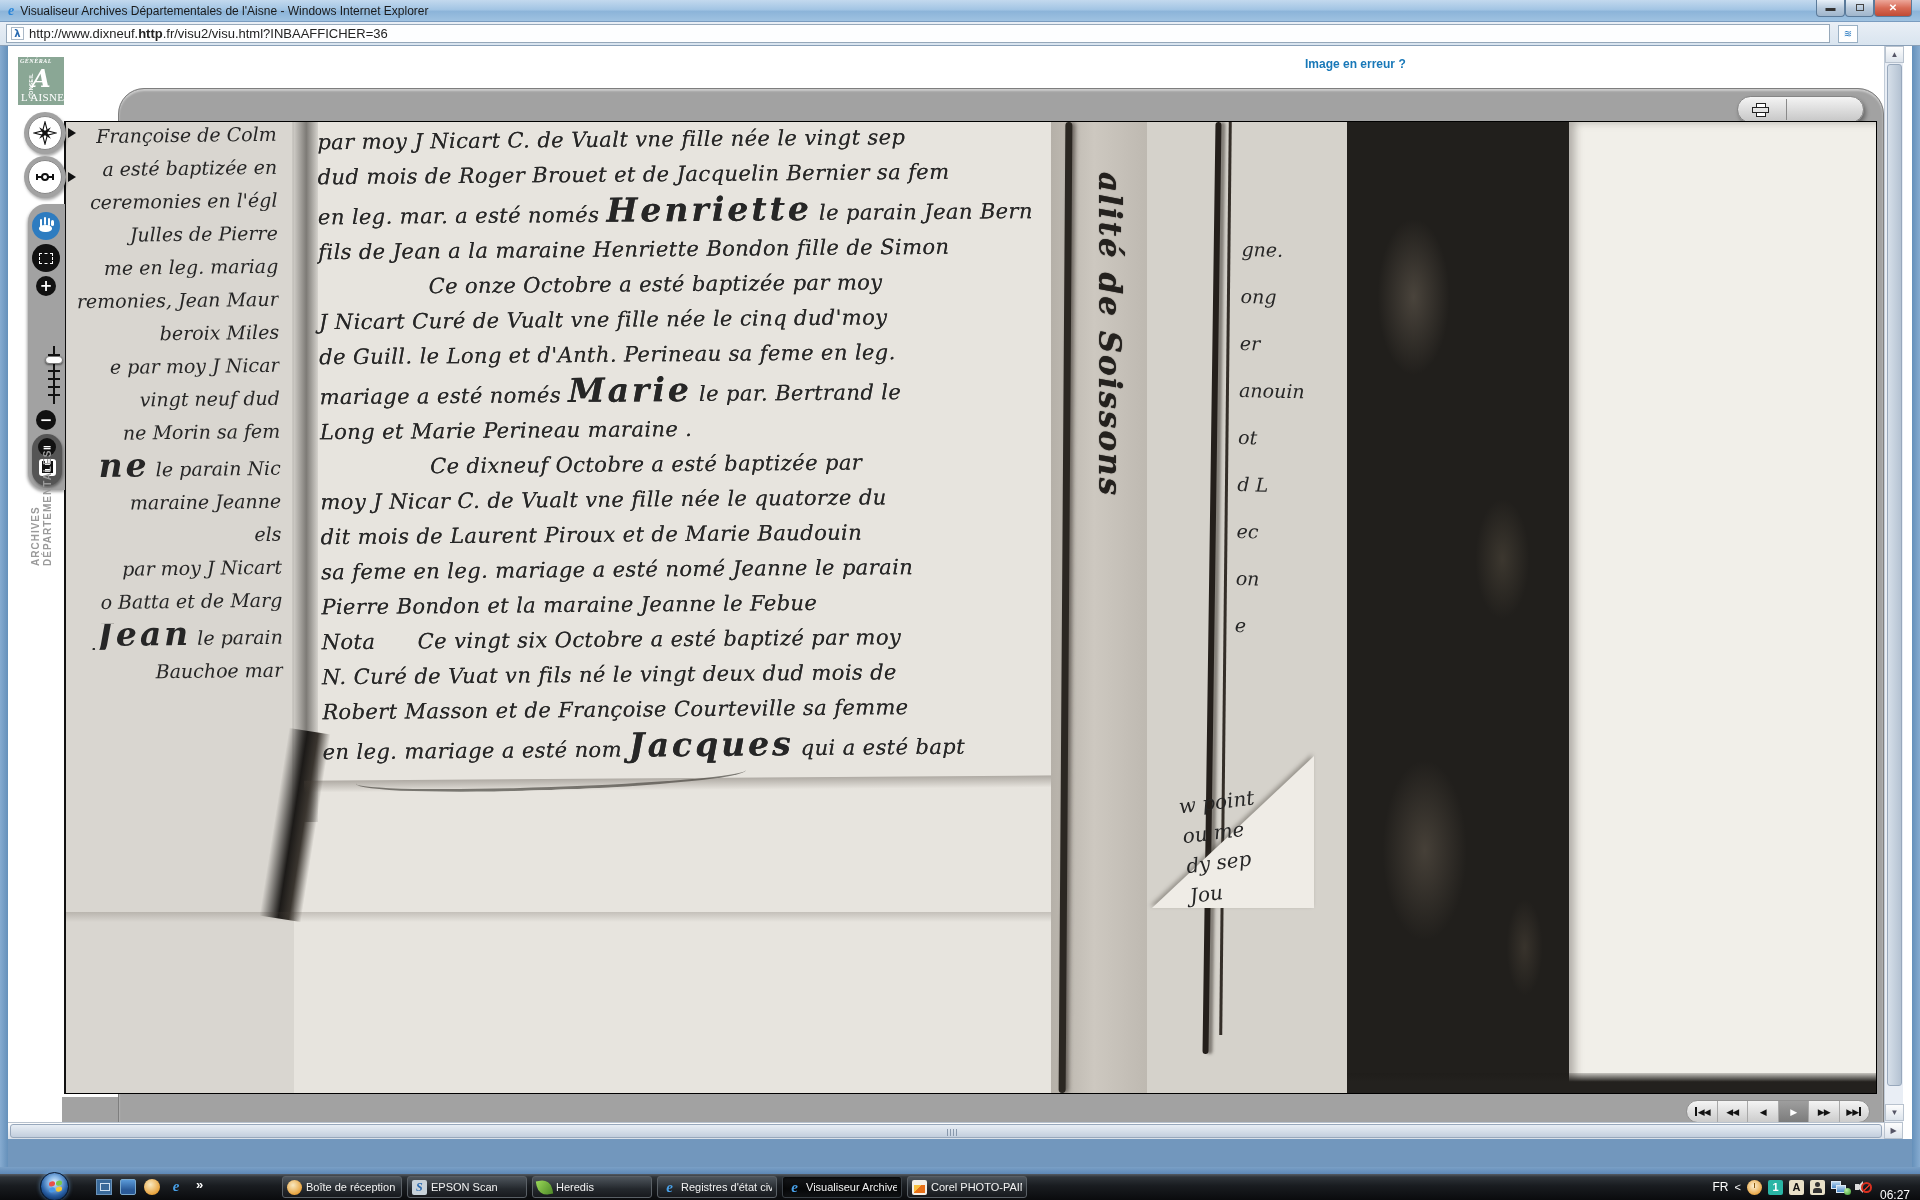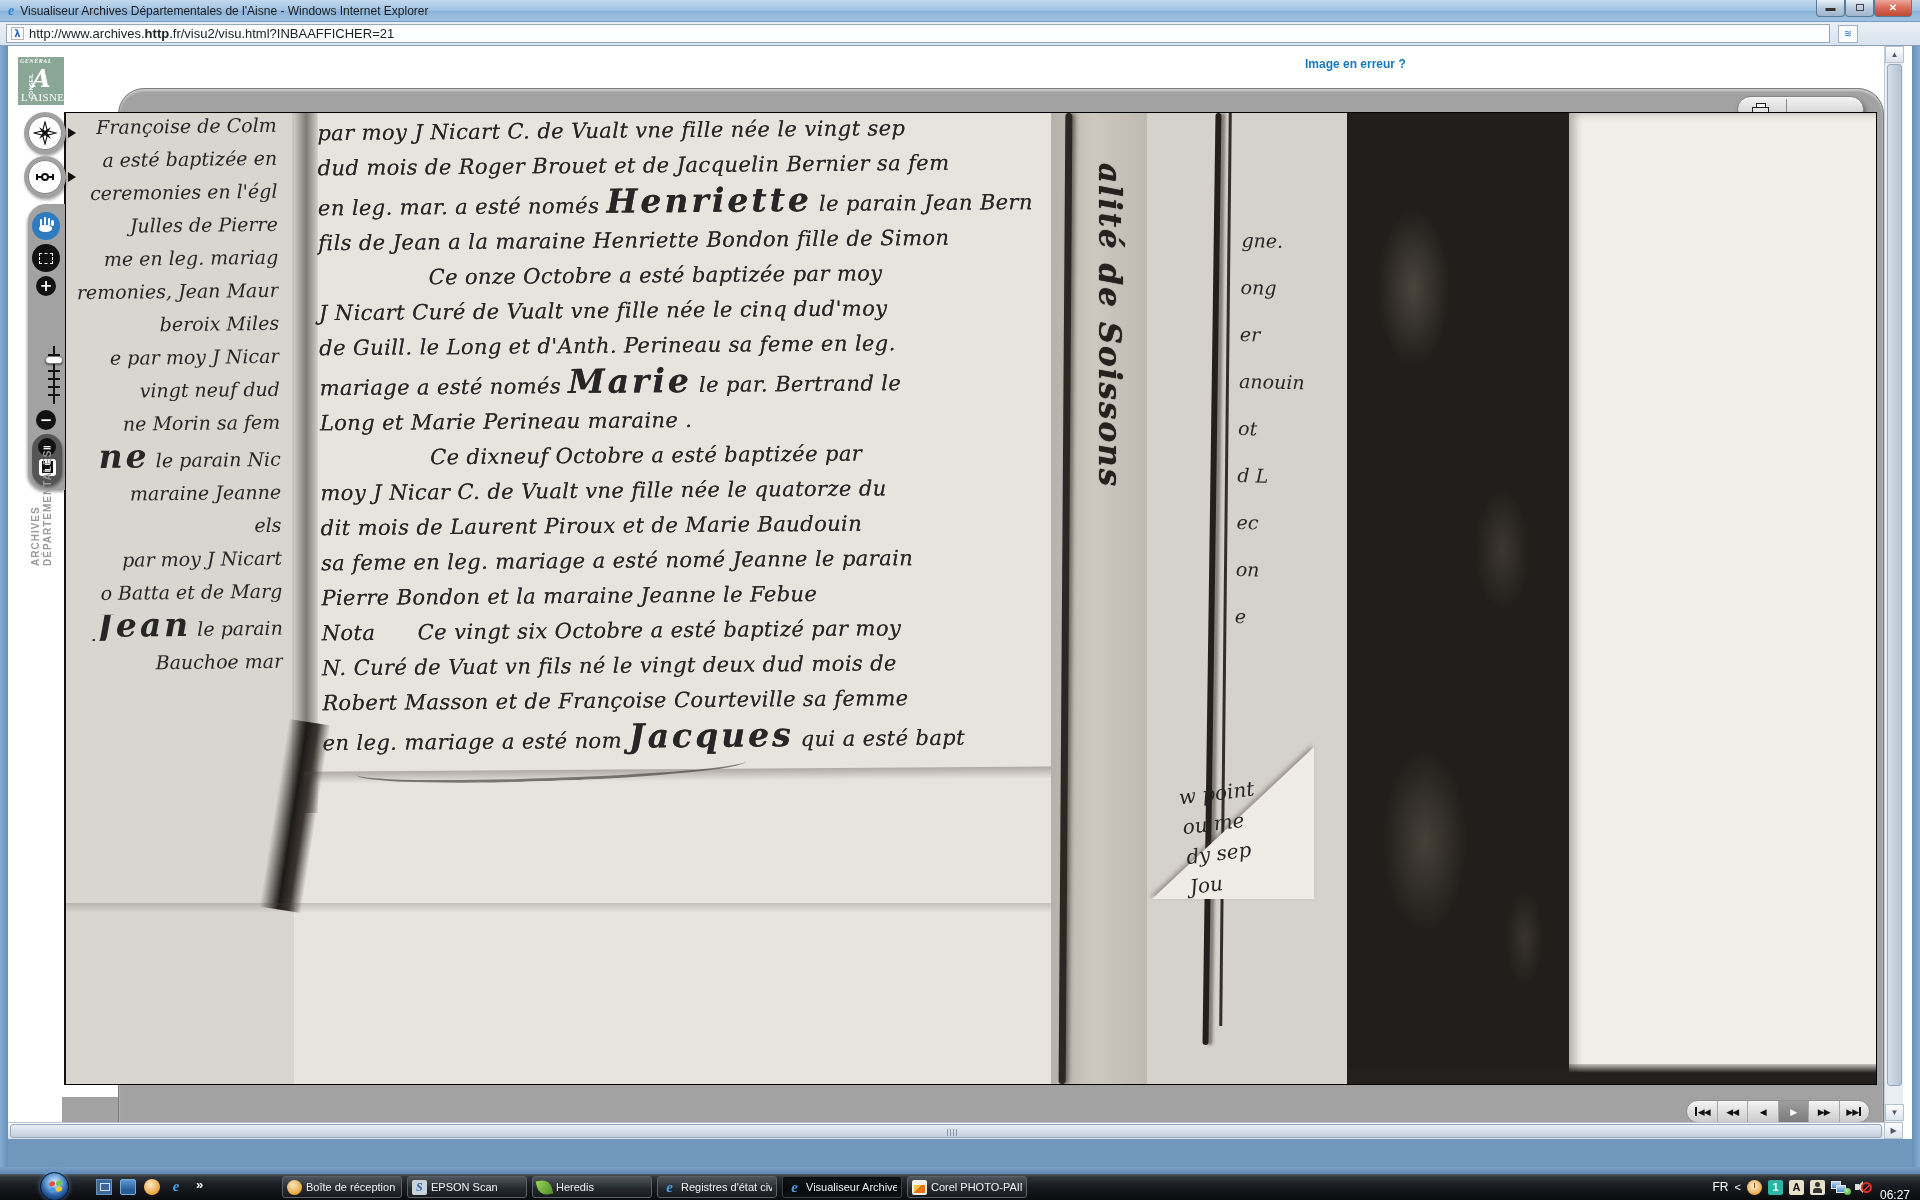--- a/index.html
+++ b/index.html
@@ -61,21 +61,21 @@
     background:linear-gradient(180deg,#f4f4f4,#c6c6c6); border:1px solid #858585;
     box-shadow:2px 3px 4px rgba(0,0,0,.35); display:flex; align-items:center; }
   .printer { width:18px; height:14px; position:relative; margin-left:14px; }
   .printer i { position:absolute; display:block; }
   .printer .pp1 { left:4px; top:0; width:10px; height:5px; background:#fff; border:1px solid #222; }
   .printer .pp2 { left:0; top:4px; width:17px; height:6px; background:#e4e4e4; border:1px solid #222; }
   .printer .pp3 { left:4px; top:9px; width:10px; height:5px; background:#fff; border:1px solid #222; }
   #print-divider { width:1px; height:21px; background:#8a8a8a; margin-left:16px; }
 
   
-  #scan { left:56px; top:66px; width:1813px; height:973px; background:#e7e4de;
+  #scan { left:56px; top:75px; width:1813px; height:973px; background:#e7e4de;
     border:1px solid #000; border-left:2px solid #111; overflow:hidden; }
   .ms { font-style:italic; font-family:"DejaVu Serif",serif; color:#262626; }
   #left-col { position:absolute; left:0; top:2px; width:222px; padding-right:8px;
     text-align:right; transform:rotate(-.7deg); }
   #left-col .ms-frag { font-size:19px; line-height:22px; margin-bottom:11px; white-space:nowrap; overflow:hidden; }
   #left-page-bg { position:absolute; left:0; top:0; width:228px; height:100%; background:#d9d6d0; }
   #gutter { position:absolute; left:226px; top:0; width:26px; height:700px;
     background:linear-gradient(90deg,rgba(0,0,0,.06),rgba(20,18,15,.5) 55%,rgba(0,0,0,.08)); }
   #gutter-wedge { position:absolute; left:208px; top:608px; width:42px; height:190px;
     background:linear-gradient(90deg,transparent,#1c1a18 45%,#3a352f 70%,transparent);
@@ -257,21 +257,21 @@
   <div id="win-controls">
     <div class="winbtn">▬</div>
     <div class="winbtn"><span class="maxglyph"></span></div>
     <div class="winbtn close">✕</div>
   </div>
 </div>
 
 <div class="abs" id="addressbar">
   <div id="addr-field">
     <span class="favicon">λ</span>
-    <span id="addr-url"><span>http://www.archives.</span><b>http</b><span>.fr/visu2/visu.html?INBAAFFICHER=21</span></span>
+    <span id="addr-url"><span>http://www.dixneuf.</span><b>http</b><span>.fr/visu2/visu.html?INBAAFFICHER=36</span></span>
   </div>
   <div id="page-action-btn">≋</div>
 </div>
 
 <div class="abs" id="frame-left"></div>
 <div class="abs" id="frame-right"></div>
 <div class="abs" id="frame-bottom"></div>
 
 <div class="abs" id="content">
 

